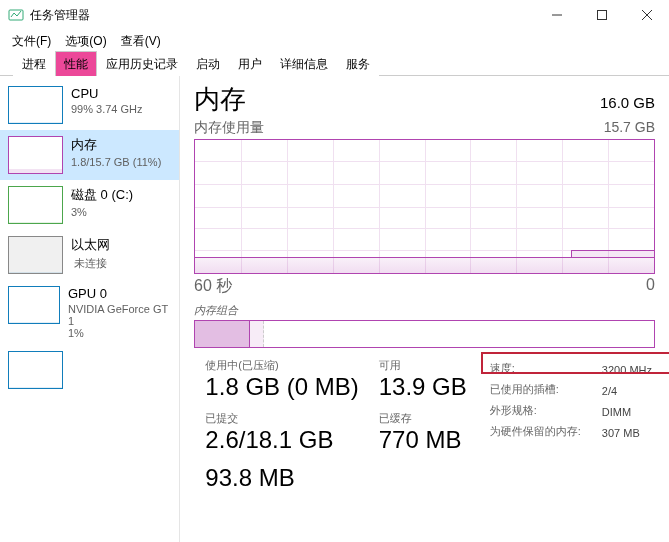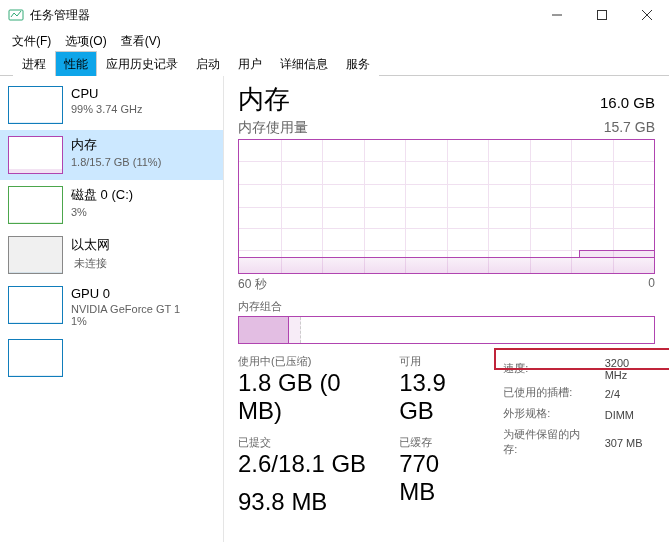--- a/index.html
+++ b/index.html
@@ -52,35 +52,35 @@
   .tab {
     padding: 4px 8px 3px;
     font-size: 12px;
     border: 1px solid transparent;
     border-bottom: none;
     margin-bottom: -1px;
     background: #fff;
   }
   .tab.active {
     border-color: #ccc;
-    background: #0ea5e9;
+    background: #ec4899;
     position: relative;
   }
   .tab.active::after {
     content: '';
     position: absolute;
     left: 0; right: 0; bottom: -1px;
     height: 1px; background: #fff;
   }
   .main {
     display: flex;
     height: calc(542px - 30px - 22px - 24px);
   }
   .sidebar {
-    width: 224px;
+    width: 180px;
     border-right: 1px solid #e5e5e5;
     padding: 4px 0;
     overflow-y: auto;
   }
   .side-item {
     display: flex;
     padding: 6px 8px;
     gap: 8px;
     align-items: flex-start;
     cursor: default;
@@ -127,29 +127,29 @@
   .graph-fill {
     position: absolute; left:0; right:0; bottom:0; height: 12%;
     background: linear-gradient(to top, rgba(176,68,176,0.18), rgba(176,68,176,0.08));
     border-top: 1px solid #b044b0;
   }
   .graph-fill-step {
     position: absolute; right:0; width: 18%; bottom:12%; height:5%;
     background: rgba(176,68,176,0.12);
     border-top:1px solid #b044b0; border-left:1px solid #b044b0;
   }
-  .axis-row { display:flex; justify-content:space-between; font-size:12px; color:#666; margin-top:2px; margin-bottom:6px; }
-  .comp-label { font-size:11px; color:#666; margin-bottom:2px; }
+  .axis-row { display:flex; justify-content:space-between; font-size:16px; color:#666; margin-top:2px; margin-bottom:6px; }
+  .comp-label { font-size:11px; color:#666; margin-bottom:2px;font-style:italic; }
   .comp-bar {
     border:1px solid #b044b0; height:28px; position:relative; background:#fff;
     margin-bottom: 10px;
   }
   .comp-used { position:absolute; left:0; top:0; bottom:0; width:12%; background: rgba(176,68,176,0.35); border-right:1px solid #b044b0; }
   .comp-mod { position:absolute; left:12%; top:0; bottom:0; width:3%; background: rgba(176,68,176,0.1); border-right:1px dashed #ccc; }
-  .stats { display:flex; gap: 20px; margin-top:4px; }
+  .stats { display:flex; gap: 20px; margin-top:4px;justify-content:flex-end; }
   .stat-col { display:flex; flex-direction:column; gap:10px; }
   .stat-block .lbl { font-size:11px; color:#666; }
   .stat-block .val { font-size:24px; }
   .info-table { font-size:11px; color:#444; }
   .info-table tr td:first-child { color:#666; padding-right:18px; padding-bottom:3px; }
   .highlight-box {
     position:absolute; border:2px solid #c0243a;
     pointer-events:none;
   }
 </style>

